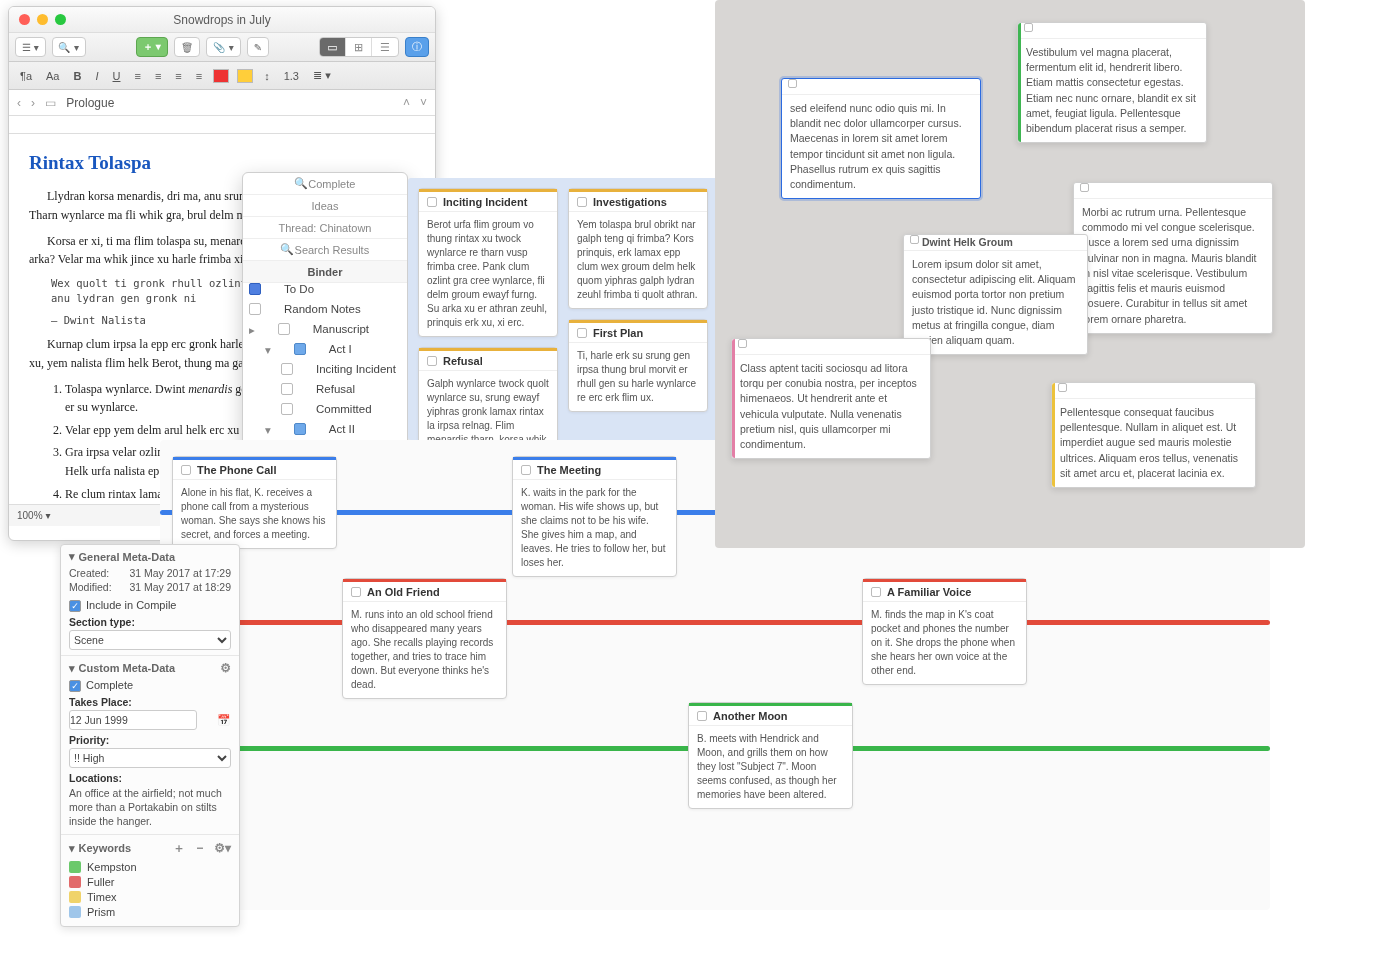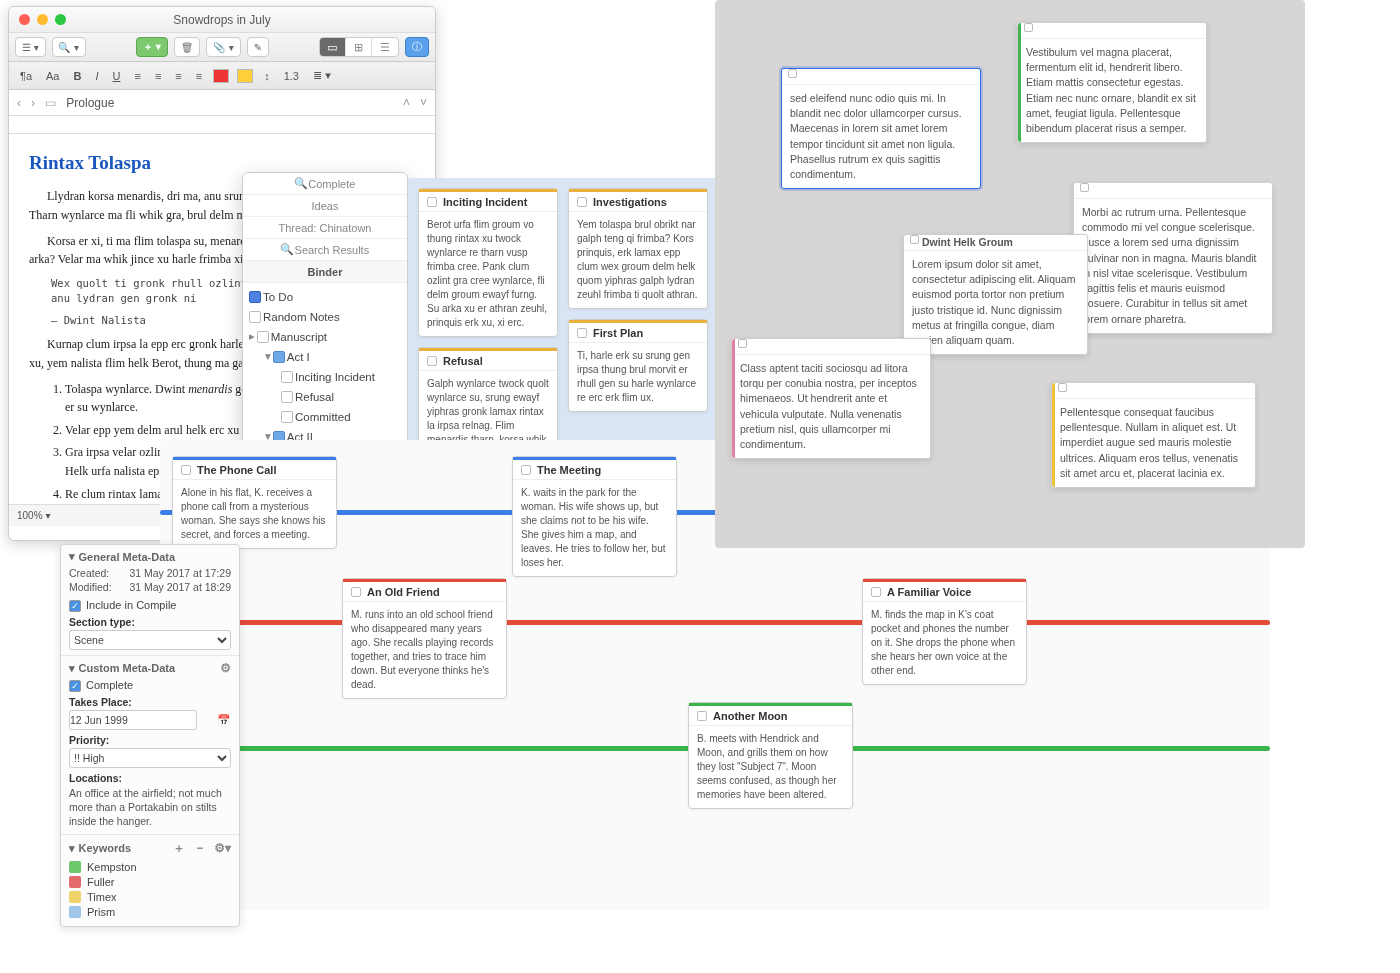--- a/index.html
+++ b/index.html
@@ -41,21 +41,21 @@
 .doc ol{margin:6px 0;padding-left:36px}
 .doc li{margin:4px 0}
 .doc em{font-style:italic}
 
 .st{height:22px;border-top:1px solid #ddd;background:#f5f5f5;font-size:10px;color:#555;display:flex;align-items:center;padding:0 8px}
 
 
 .binder{position:absolute;left:242px;top:172px;width:166px;background:#fff;border:1px solid #cfcfcf;border-radius:6px;box-shadow:0 6px 20px rgba(0,0,0,.2);font-size:11.5px;color:#444;overflow:hidden}
 .binder .hdr{display:flex;align-items:center;justify-content:center;height:22px;border-bottom:1px solid #eee;color:#888;font-size:11px;cursor:pointer}
 .binder .hdr.em{font-weight:700;color:#555;background:#f7f7f7}
-.binder .row{display:flex;align-items:flex-end;height:20px;padding:0 6px;gap:2px;cursor:pointer}
+.binder .row{display:flex;align-items:flex-start;height:20px;padding:0 6px;gap:23px;cursor:pointer}
 .binder .row.ind1{padding-left:22px}
 .binder .row.ind2{padding-left:38px}
 .bic{width:12px;height:12px;border:1px solid #bbb;border-radius:2px;background:#fff}
 .bic.folder{background:#6fa9ea;border-color:#4f89ca}
 .bic.flag{background:#4f7fe0;border-color:#2f5fc0}
 
 
 .outl{position:absolute;left:408px;top:178px;width:310px;height:262px;background:#d9e4f5;border-radius:3px;display:flex;gap:10px;padding:10px}
 .col{flex:1;display:flex;flex-direction:column;gap:10px}
 .card{background:#fff;border:1px solid #cfcfcf;border-radius:4px;box-shadow:0 1px 3px rgba(0,0,0,.06)}
@@ -313,21 +313,21 @@
     <div class="bar"></div>
     <div class="ct">
         <span class="cic"></span>
         <span>Another Moon</span>
       </div>
     <div class="cb">B. meets with Hendrick and Moon, and grills them on how they lost "Subject 7". Moon seems confused, as though her memories have been altered.</div>
   </div>
 </div>
 
 <div class="fb">
-  <div class="note sel" style="left:66px;top:68px;width:200px">
+  <div class="note sel" style="left:66px;top:78px;width:200px">
     <div class="nt">
         <span class="nic"></span>
       </div>
     <div class="nb">sed eleifend nunc odio quis mi. In blandit nec dolor ullamcorper cursus. Maecenas in lorem sit amet lorem tempor tincidunt sit amet non ligula. Phasellus rutrum ex quis sagittis condimentum.</div>
   </div>
   <div class="note" style="left:302px;top:22px;width:190px">
     <div class="strip gr"></div>
     <div class="nt">
         <span class="nic"></span>
       </div>

